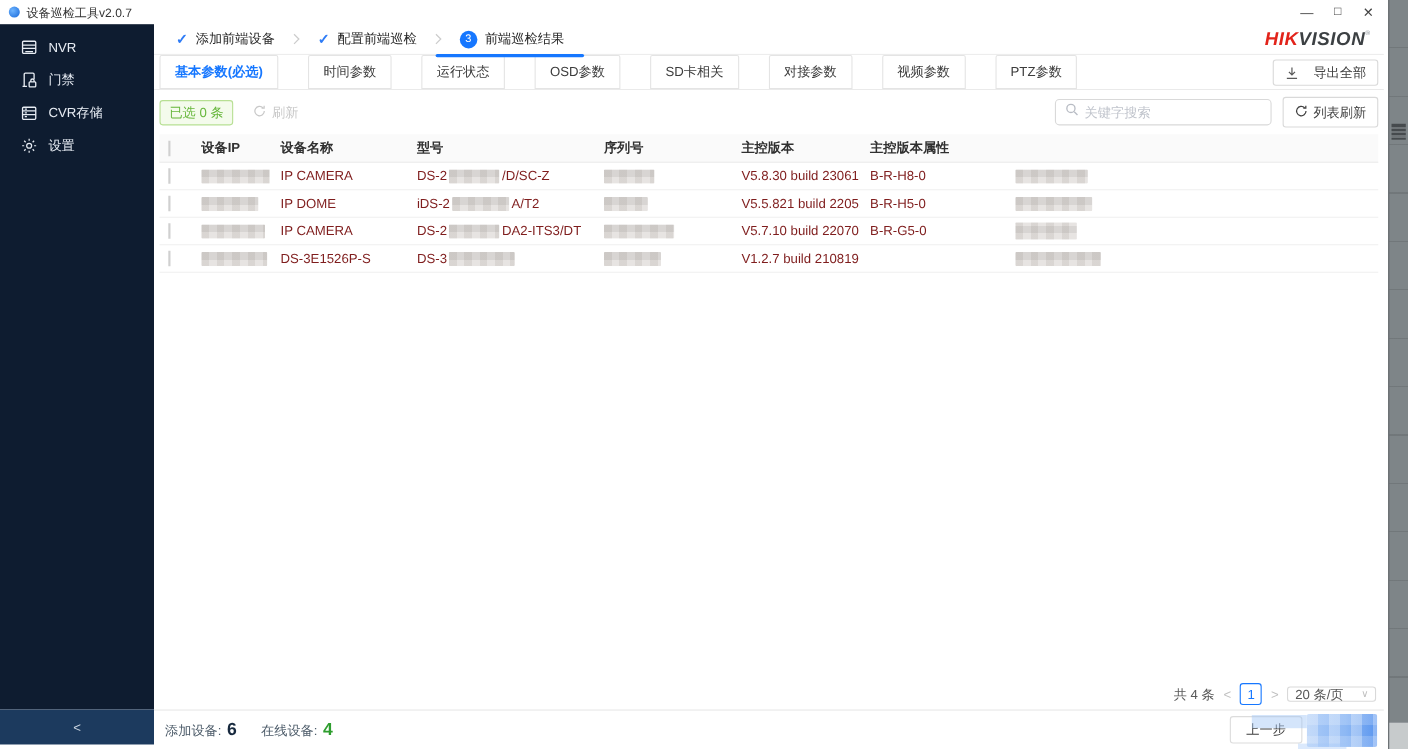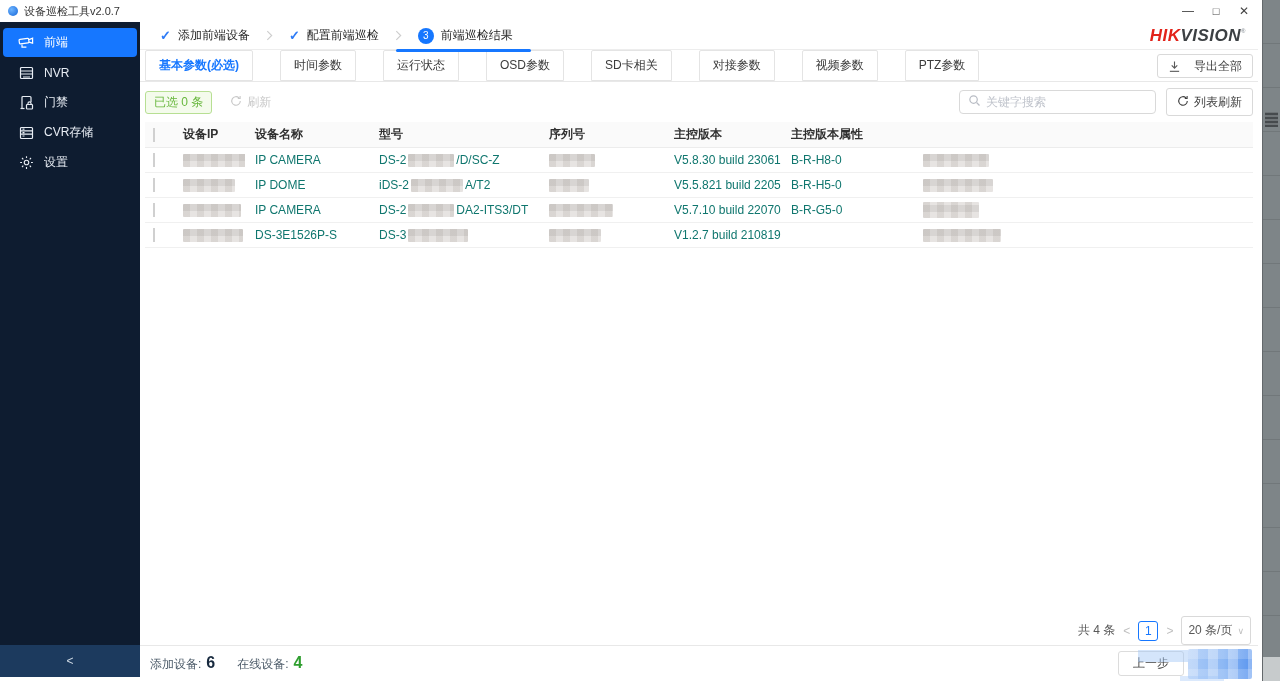--- a/index.html
+++ b/index.html
@@ -84,21 +84,21 @@
     display:flex; align-items:center; padding:0 8px; gap:5px; background:#fff; }
   .search-box input { border:none; outline:none; flex:1; font-size:12px; color:#333; min-width:0;
     font-family:"Liberation Sans",sans-serif; }
   .search-box input::placeholder { color:#c0c4cc; }
   .list-refresh-btn { margin-left:10px; margin-right:0; border:1px solid #d9d9d9; border-radius:3px; background:#fff;
     height:28px; padding:0 10px; display:flex; align-items:center; gap:5px; font-size:12px; color:#404040; cursor:pointer; }
 
   
   .table { margin-top:6px; }
   .tr { display:grid; grid-template-columns:28px 72px 124px 170px 125px 117px 132px 1fr;
-    align-items:center; height:25px; border-bottom:1px solid #f0f0f0; font-size:12px; color:#0f766e; }
+    align-items:center; height:25px; border-bottom:1px solid #f0f0f0; font-size:12px; color:#7f1d1d; }
   .tr.head { background:#fafafa; height:26px; color:#303030; font-weight:bold; border-bottom:1px solid #ececec; }
   .td { padding-left:10px; white-space:nowrap; overflow:hidden; }
   .td.cb { padding-left:8px; }
   .checkbox { width:13px; height:13px; border:1px solid #d0d0d0; border-radius:2px; background:#fff; cursor:pointer; }
 
   .mosaic { display:inline-block; height:13px; vertical-align:middle; border-radius:1px;
     background:
       repeating-linear-gradient(90deg, rgba(120,110,100,.12) 0 7px, rgba(255,255,255,0) 7px 14px),
       repeating-linear-gradient(0deg, #e7e4e2 0 6px, #d8d5d3 6px 13px); }
   .m-ip { width:64px; } .m-serial { width:46px; } .m-model { width:46px; margin:0 2px; } .m-mac { width:66px; }
@@ -110,22 +110,22 @@
   .rows .tr:nth-child(4) .m-model { width:60px; } .rows .tr:nth-child(4) .m-mac { width:78px; }
 
   .spacer { flex:1; }
 
   
   .pagination { flex:0 0 28px; display:flex; align-items:center; justify-content:flex-end; gap:8px;
     font-size:12px; color:#595959; padding-right:2px; }
   .pg-arrow { color:#bfbfbf; font-size:12px; cursor:pointer; }
   .pg-current { min-width:20px; height:20px; border:1px solid #1677ff; border-radius:3px; color:#1677ff;
     display:flex; align-items:center; justify-content:center; cursor:pointer; }
-  .pg-size { height:29px; border:1px solid #d9d9d9; border-radius:3px; padding:0 6px; display:flex;
-    align-items:center; gap:5px; color:#595959; cursor:pointer; background:#fff; }
+  .pg-size { height:14px; border:1px solid #d9d9d9; border-radius:3px; padding:0 6px; display:flex;
+    align-items:center; gap:16px; color:#595959; cursor:pointer; background:#fff; }
   .pg-caret { color:#bfbfbf; font-size:9px; }
 
   
   .bottom-bar { flex:0 0 36px; border-top:1px solid #e8e8e8; display:flex; align-items:center;
     padding:0 6px 0 10px; background:#fff; }
   .stat { display:flex; align-items:baseline; gap:5px; margin-right:22px; font-size:12px; color:#4b5a68; }
   .stat .num { font-size:16px; font-weight:bold; color:#17293e; }
   .stat .num.green { color:#2f9e2f; }
   .prev-btn { margin-left:auto; height:25px; border:1px solid #dcdcdc; border-radius:3px; background:#fff;
     padding:0 14px; font-size:12px; color:#404040; cursor:pointer; }
@@ -159,32 +159,20 @@
         <span class="win-btn">—</span>
         <span class="win-btn maximize">□</span>
         <span class="win-btn">✕</span>
       </span>
     </div>
 
     <div class="app-body">
 
       <div class="sidebar">
         <div class="sidebar-nav">
-  <div class="sb-item active">
-    <span class="sb-icon">
-                <svg width="17" height="15" viewBox="0 0 17 15">
-                  <g fill="none" stroke="currentColor" stroke-width="1.2">
-                    <rect x="1.2" y="3.8" width="9.6" height="4.6" rx="1" transform="rotate(-8 6 6)"></rect>
-                    <path d="M11 4.6l3.6-1.4v5l-3.6-1"></path>
-                    <path d="M4 9.6v2.6h4.4"></path>
-                  </g>
-                </svg>
-              </span>
-    <span class="sb-label">前端</span>
-  </div>
 
   <div class="sb-item">
     <span class="sb-icon">
                 <svg width="15" height="14" viewBox="0 0 15 14">
                   <g fill="none" stroke="currentColor" stroke-width="1.2">
                     <rect x="1.5" y="1.5" width="12" height="11" rx="1"></rect>
                     <path d="M1.5 5h12M1.5 8h12M4 11h7"></path>
                   </g>
                 </svg>
               </span>

